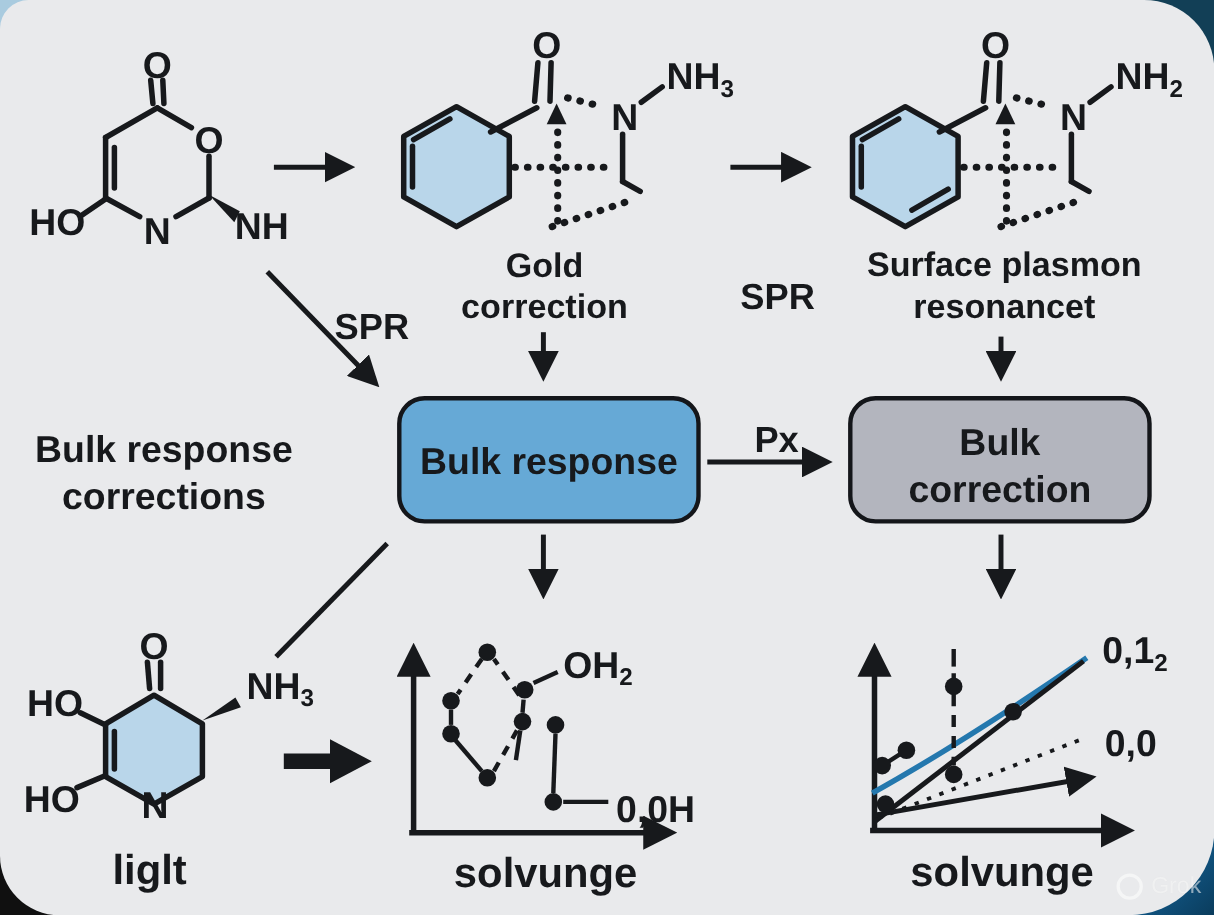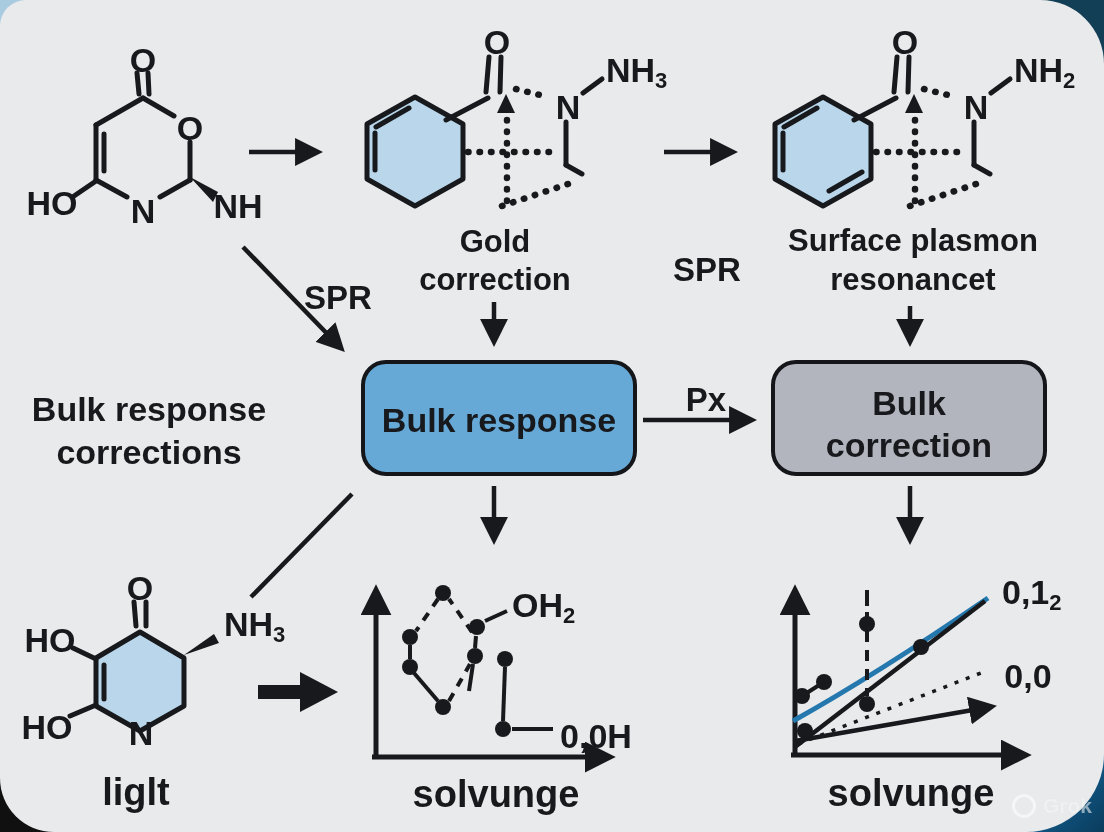--- a/index.html
+++ b/index.html
@@ -22,21 +22,21 @@
   svg text{font-family:"Liberation Sans", sans-serif;font-weight:bold;fill:#17191c;}
   .atom{font-size:34px;}
   .sub{font-size:22px;}
   .caption{font-size:31px;}
   .caption-lg{font-size:38px;}
   .flowlabel{font-size:33px;}
   .boxlabel{font-size:34px;}
   .watermark{
     position:absolute;right:12px;bottom:14px;
     display:flex;align-items:center;gap:7px;
-    color:rgba(255,255,255,0.55);font-weight:bold;font-size:21px;
+    color:rgba(255,255,255,0.55);font-weight:normal;font-size:21px;
     text-shadow:0 0 1px rgba(0,0,0,0.05);
   }
   .watermark .wm-circle{
     width:18px;height:18px;border:3px solid rgba(255,255,255,0.55);
     border-radius:50%;display:inline-block;
   }
 </style>
 </head>
 <body>
 

